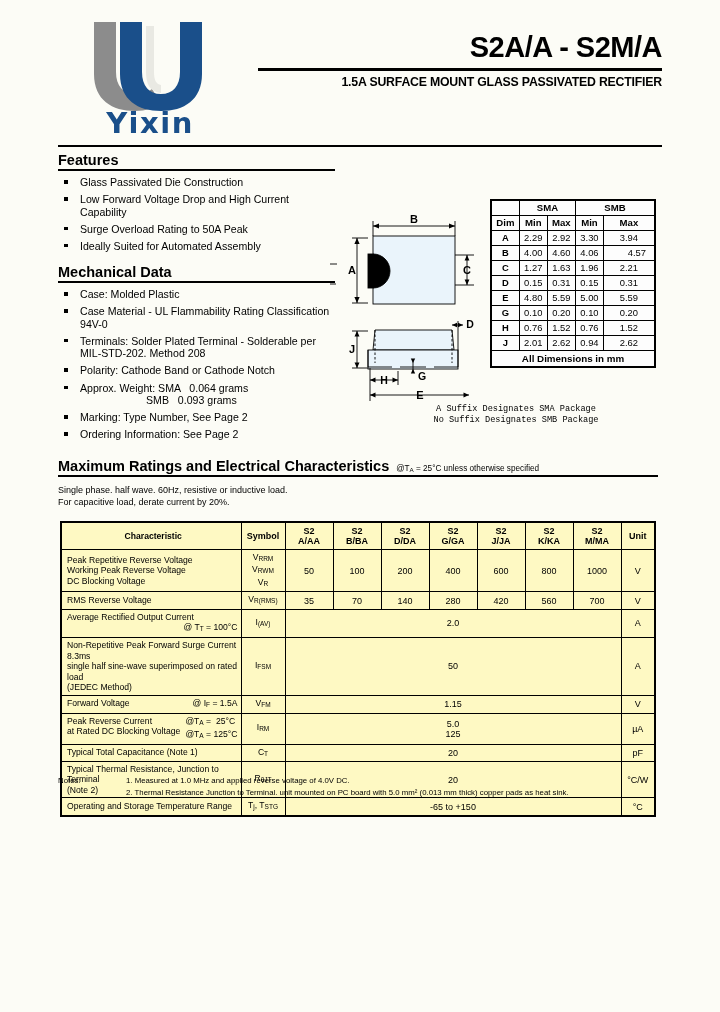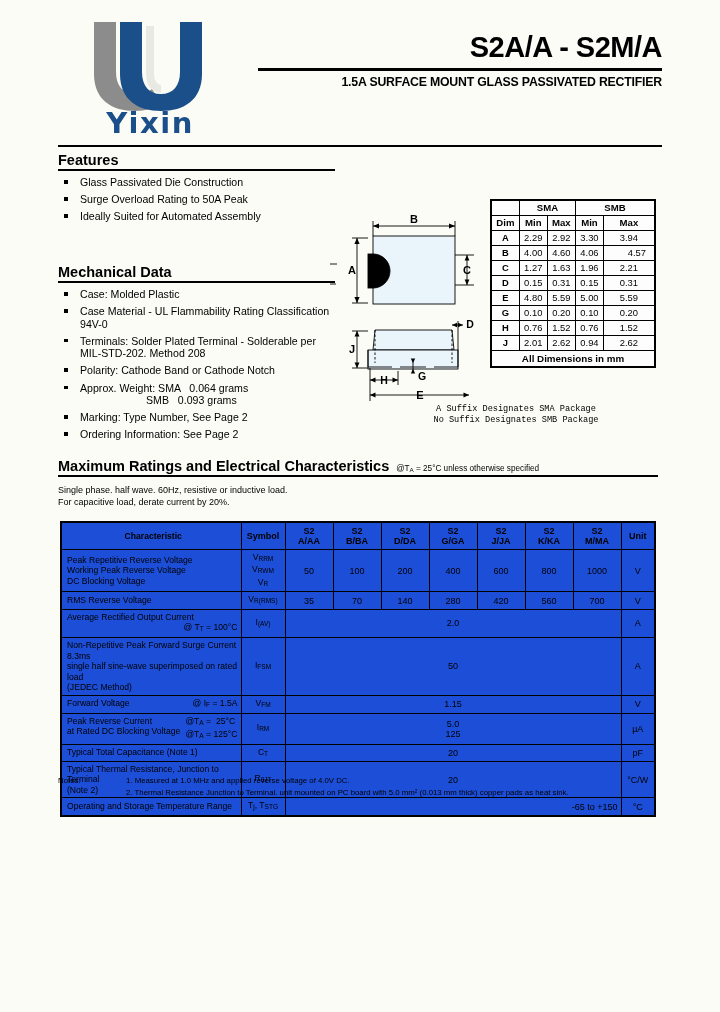--- a/index.html
+++ b/index.html
@@ -175,21 +175,21 @@
     line-height: 12px;
   }
 
   
   .rtable {
     position: absolute;
     left: 60px; top: 521px;
     width: 596px;
     border-collapse: collapse;
     font-size: 8.4px;
-    background: #1d4ed8;
+    background: #fef9c3;
   }
   .rtable td, .rtable th {
     border: 1px solid #000;
     padding: 2px 3px;
     font-weight: normal;
     vertical-align: middle;
   }
   .rtable th {
     font-weight: bold;
     text-align: center;
@@ -266,20 +266,21 @@
       <div class="title-rule"></div>
       <div class="subtitle">1.5A SURFACE MOUNT GLASS PASSIVATED RECTIFIER</div>
     </div>
   </div>
   <div class="header-rule"></div>
 
   <div class="features">
     <div class="sec-head">Features</div>
     <ul class="bl">
       <li>Glass Passivated Die Construction</li>
+      <li>Low Forward Voltage Drop and High Current Capability</li>
       <li>Surge Overload Rating to 50A Peak</li>
       <li>Ideally Suited for Automated Assembly</li>
     </ul>
   </div>
 
   <div class="mech">
     <div class="sec-head">Mechanical Data</div>
     <ul class="bl">
       <li>Case: Molded Plastic</li>
       <li>Case Material - UL Flammability Rating Classification 94V-0</li>
@@ -583,21 +584,21 @@
         <div>(Note 2)</div>
       </td>
       <td class="symcell">R<sub>θJT</sub></td>
       <td class="vcell" colspan="7">20</td>
       <td class="unitcell" style="border-right:2px solid #000;">°C/W</td>
     </tr>
 
     <tr>
       <td class="charcell" style="border-left:2px solid #000;border-bottom:2px solid #000;">Operating and Storage Temperature Range</td>
       <td class="symcell" style="border-bottom:2px solid #000;">T<sub>j</sub>, T<sub>STG</sub></td>
-      <td class="vcell" colspan="7" style="border-bottom:2px solid #000;text-align:right;">-65 to +150</td>
+      <td class="vcell" colspan="7" style="border-bottom:2px solid #000;">-65 to +150</td>
       <td class="unitcell" style="border-right:2px solid #000;border-bottom:2px solid #000;">°C</td>
     </tr>
   </tbody>
     </table>
 
   <div class="notes">
     <span class="nlabel">Notes:</span>
     <ol>
       <li>1. Measured at 1.0 MHz and applied reverse voltage of 4.0V DC.</li>
       <li>2. Thermal Resistance Junction to Terminal. unit mounted on PC board with 5.0 mm² (0.013 mm thick) copper pads as heat sink.</li>

